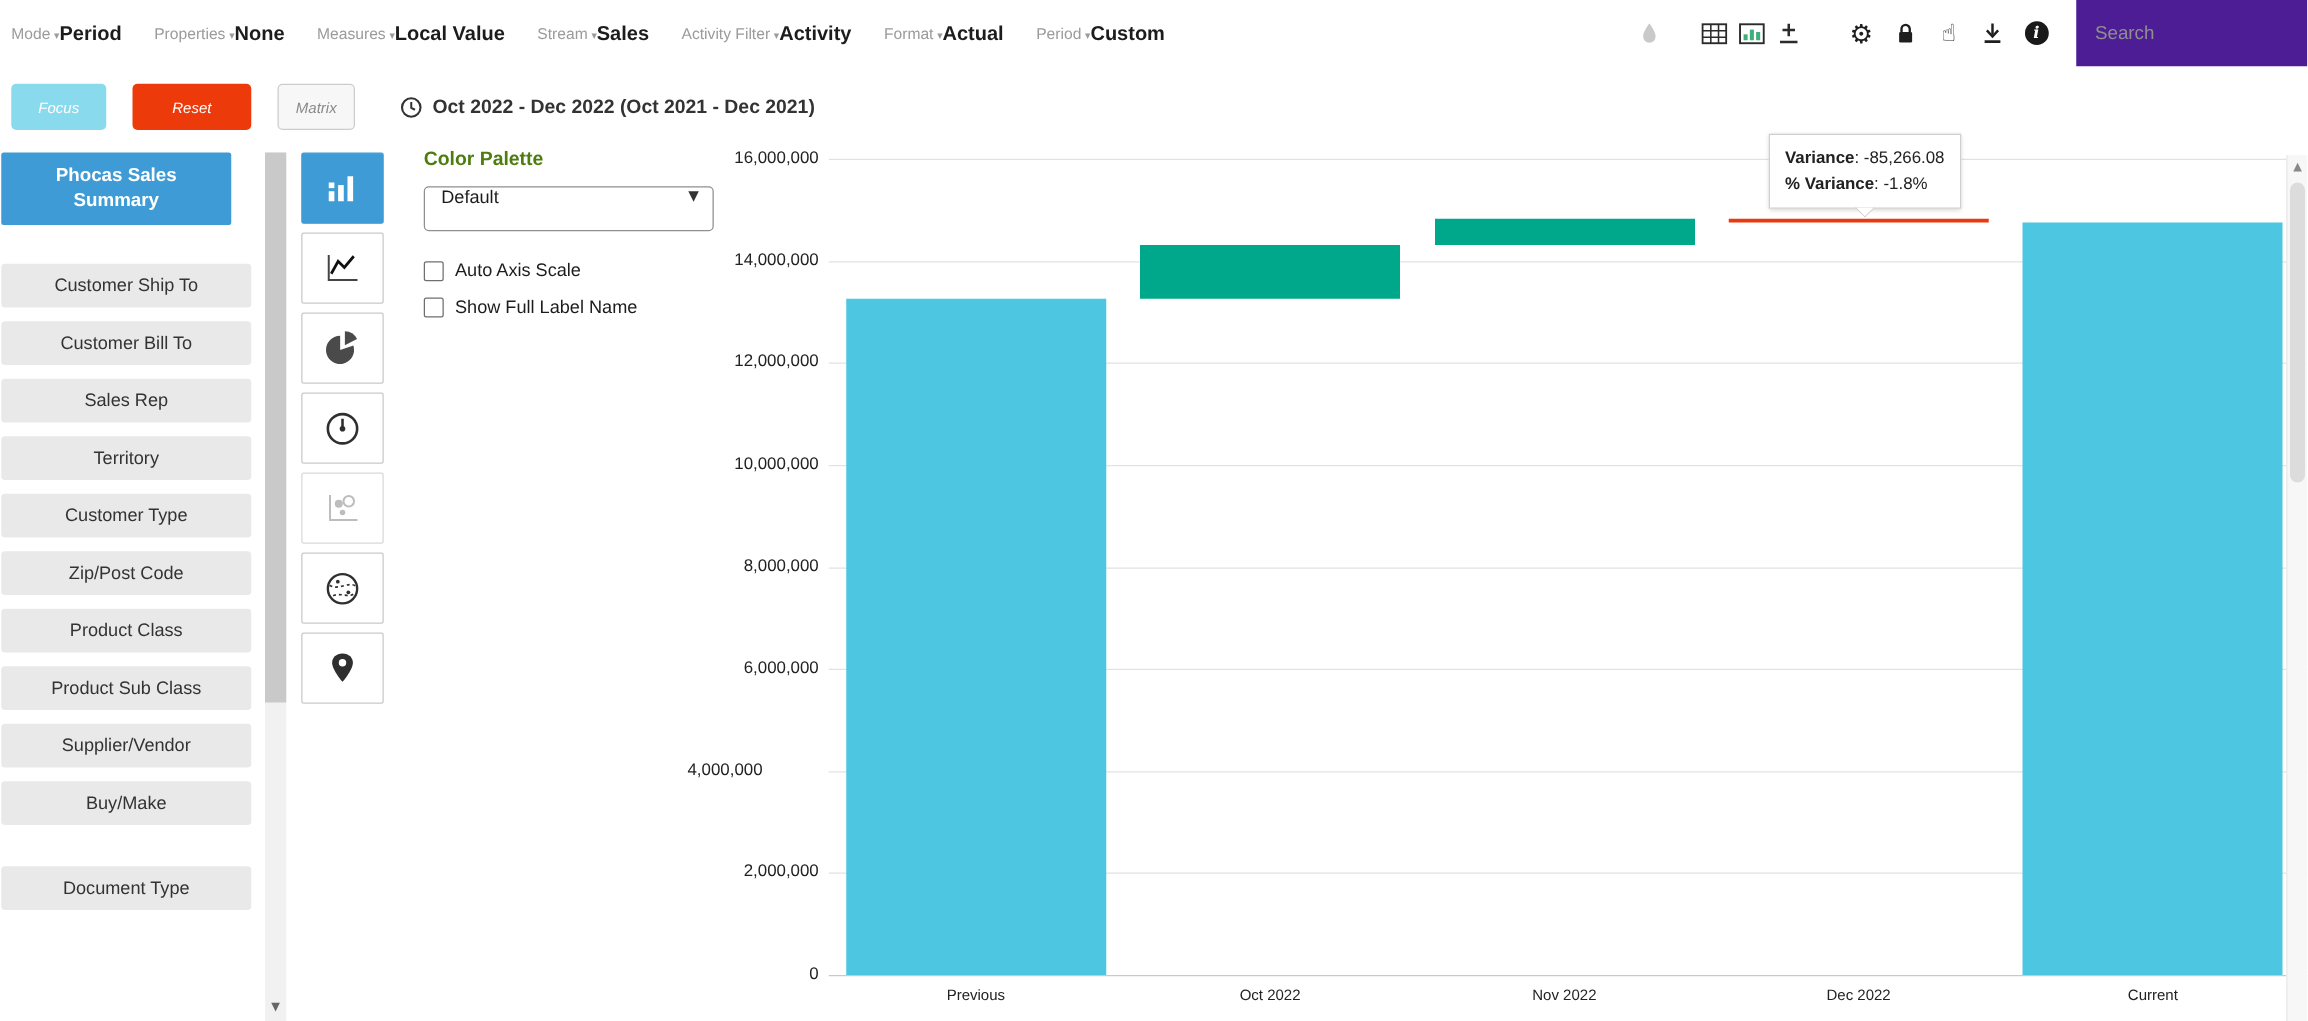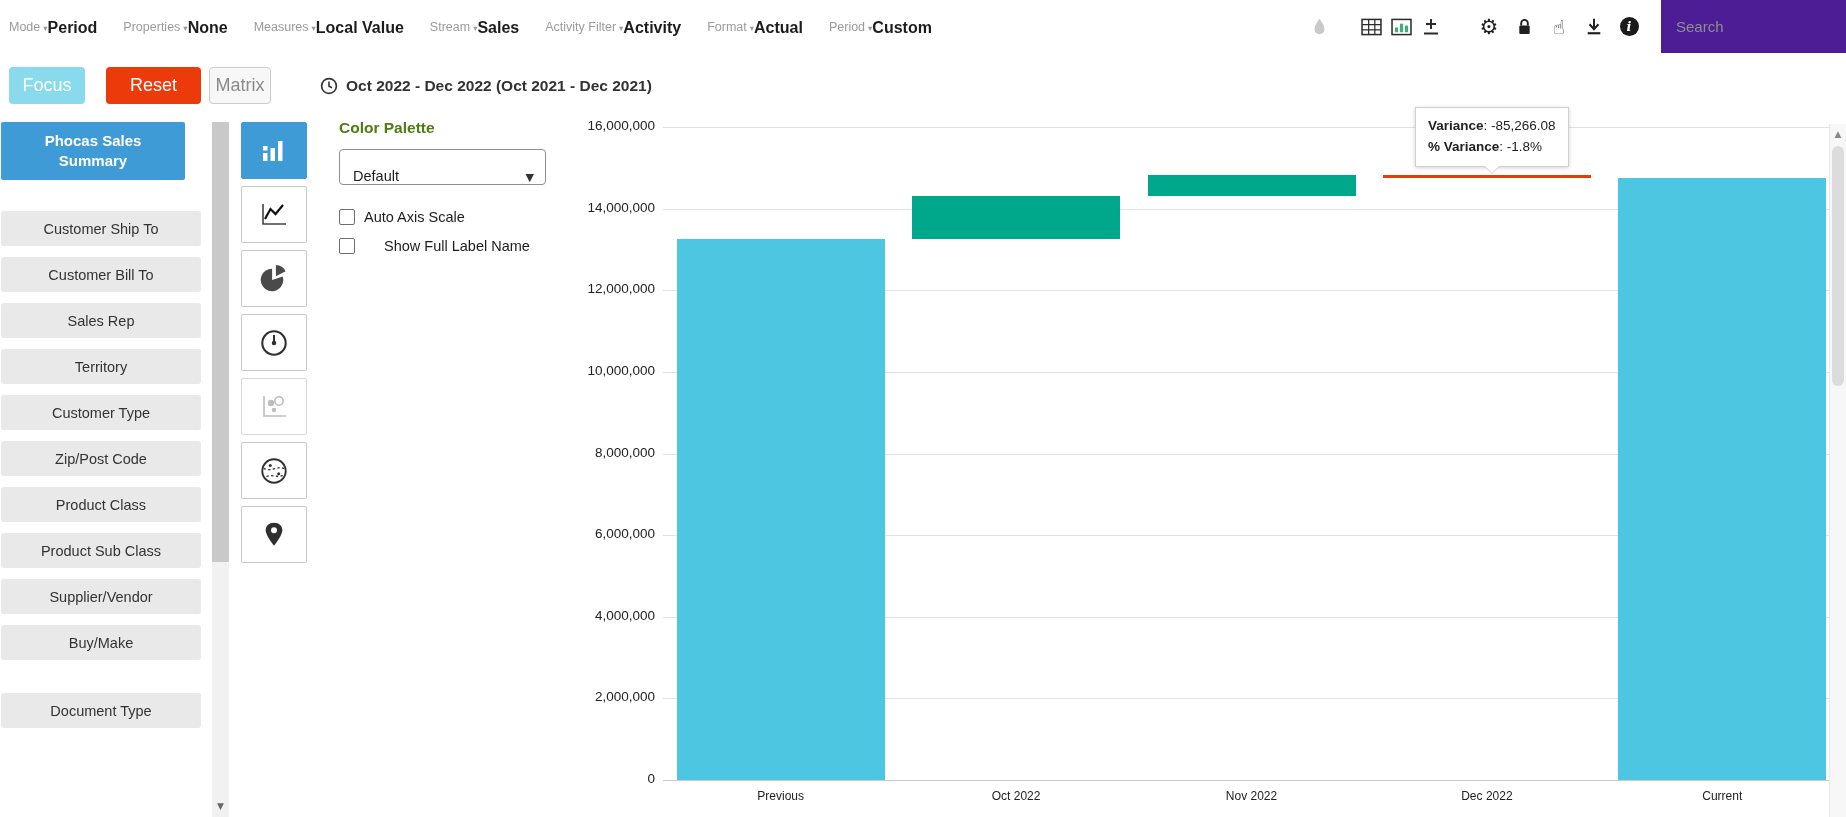--- a/index.html
+++ b/index.html
@@ -16,48 +16,48 @@
   .menu-caret { font-size:8.5px; color:#9b9b9b; margin-left:3px; font-family:"DejaVu Sans",sans-serif; }
   .menu-value { font-size:16px; font-weight:bold; color:#1c1c1c; margin-top:2px; white-space:nowrap; }
   #toolbar-icons { margin-left:auto; display:flex; align-items:center; }
   .tb-icon { display:flex; align-items:center; justify-content:center; width:24px; height:24px; cursor:pointer; }
   .glyph { font-family:"DejaVu Sans",sans-serif; color:#1f1f1f; }
   #info-badge { width:19px; height:19px; border-radius:50%; background:#1a1a1a; color:#fff; font-family:"DejaVu Serif",serif; font-style:italic; font-weight:bold; font-size:13px; display:flex; align-items:center; justify-content:center; }
   #search-box { width:185px; height:53px; background:#4c1d95; border:none; outline:none; color:#ddd; font-size:15px; padding-left:15px; margin-left:20px; font-family:inherit; }
   #search-box::placeholder { color:#8f8f8f; }
 
   
-  .btn { position:absolute; top:67px; height:37px; border:none; border-radius:4px; font-size:18px; font-family:inherit; cursor:pointer; }
+  .btn { position:absolute; top:67px; height:37px; border:none; border-radius:4px; font-size:12px; font-family:inherit; cursor:pointer;font-style:italic; }
   #focus-btn { left:9px; width:76px; background:#8adaee; color:#fff; }
   #reset-btn { left:106px; width:95px; background:#ed3a0b; color:#fff; }
-  #matrix-btn { left:209px; width:62px; background:#f7f7f7; color:#8a8a8a; border:1px solid #ccc; }
+  #matrix-btn { left:222px; width:62px; background:#f7f7f7; color:#8a8a8a; border:1px solid #ccc; }
   #period-title-wrap { position:absolute; left:320px; top:67px; height:37px; display:flex; align-items:center; }
   #period-title { font-size:15.5px; font-weight:bold; color:#333; margin-left:8px; }
 
   
   #sidebar-title { position:absolute; left:1px; top:122px; width:184px; height:58px; background:#3e9bd6; color:#fff; font-weight:bold; font-size:15px; display:flex; flex-direction:column; align-items:center; justify-content:center; line-height:1.35; border-radius:2px; }
   #sidebar-items { position:absolute; left:1px; top:211px; width:200px; display:flex; flex-direction:column; gap:11px; }
   .side-item { width:200px; height:35px; background:#e9e9e9; border-radius:3px; color:#333; font-size:14.5px; display:flex; align-items:center; justify-content:center; cursor:pointer; }
   .gap1 { margin-top:20px; }
   .gap2 { margin-top:22px; }
   #side-scrollbar { position:absolute; left:212px; top:122px; bottom:0; width:17px; background:#f1f1f1; }
   #side-scroll-thumb { position:absolute; left:0; top:0; width:17px; height:440px; background:#c9c9c9; }
   #side-scroll-down { position:absolute; left:0; bottom:0; width:17px; height:22px; display:flex; align-items:center; justify-content:center; color:#666; font-size:9px; cursor:pointer; font-family:"DejaVu Sans",sans-serif; }
 
   
   .ctype { position:absolute; left:241px; width:66px; height:57px; background:#fff; border:1px solid #c9c9c9; border-radius:2px; display:flex; align-items:center; justify-content:center; cursor:pointer; }
   .ctype.selected { background:#3e9bd6; border-color:#3e9bd6; }
   .ctype.disabled { border-color:#d9d9d9; }
 
   
   #palette-label { position:absolute; left:339px; top:119px; font-size:15.5px; font-weight:bold; color:#4d7c0f; }
-  #palette-select { position:absolute; left:339px; top:149px; width:207px; height:36px; border:1px solid #8f8f8f; border-radius:4px; background:#fff; display:flex; align-items:flex-end; padding-left:13px; font-size:14.5px; color:#1c1c1c; cursor:pointer; }
+  #palette-select { position:absolute; left:339px; top:149px; width:232px; height:36px; border:1px solid #8f8f8f; border-radius:4px; background:#fff; display:flex; align-items:flex-start; padding-left:13px; font-size:14.5px; color:#1c1c1c; cursor:pointer; }
   #palette-caret { position:absolute; right:11px; font-size:11px; color:#333; font-family:"DejaVu Sans",sans-serif; }
   .check-row { position:absolute; left:339px; height:17px; display:flex; align-items:center; }
-  #check-row-1 { top:208px; } #check-row-2 { top:237px;gap:20px; }
+  #check-row-1 { top:208px; } #check-row-2 { top:237px; }
   .checkbox { width:16px; height:16px; border:1.5px solid #6f6f6f; border-radius:2px; background:#fff; cursor:pointer; }
   .check-label { margin-left:9px; font-size:14.5px; color:#1c1c1c; }
 
   
   #chart-layer { position:absolute; inset:0; z-index:1; pointer-events:none; }
   .gridline { position:absolute; height:1px; background:#e2e2e2; }
   .gridline.baseline { background:#c9c9c9; }
   .ytick { position:absolute; left:505px; width:150px; text-align:right; font-size:13.5px; color:#222; }
   .xtick { position:absolute; top:789px; text-align:center; font-size:12px; color:#222; }
   .bar { position:absolute; pointer-events:auto; }
@@ -273,21 +273,21 @@
     <span class="checkbox"></span>
     <span class="check-label">Show Full Label Name</span>
   </div>
 
   <div id="chart-layer">
       <div class="gridline baseline" style="top: 780px; left: 663px; width: 1183px;"></div>
       <div class="ytick" style="top: 771px;">0</div>
       <div class="gridline" style="top: 698.375px; left: 663px; width: 1183px;"></div>
       <div class="ytick" style="top: 689.375px;">2,000,000</div>
       <div class="gridline" style="top: 616.75px; left: 663px; width: 1183px;"></div>
-      <div class="ytick" style="top: 607.75px;">4,000,000</div>
+      <div class="ytick" style="top: 607.75px; text-align: center;">4,000,000</div>
       <div class="gridline" style="top: 535.125px; left: 663px; width: 1183px;"></div>
       <div class="ytick" style="top: 526.125px;">6,000,000</div>
       <div class="gridline" style="top: 453.5px; left: 663px; width: 1183px;"></div>
       <div class="ytick" style="top: 444.5px;">8,000,000</div>
       <div class="gridline" style="top: 371.875px; left: 663px; width: 1183px;"></div>
       <div class="ytick" style="top: 362.875px;">10,000,000</div>
       <div class="gridline" style="top: 290.25px; left: 663px; width: 1183px;"></div>
       <div class="ytick" style="top: 281.25px;">12,000,000</div>
       <div class="gridline" style="top: 208.625px; left: 663px; width: 1183px;"></div>
       <div class="ytick" style="top: 199.625px;">14,000,000</div>

